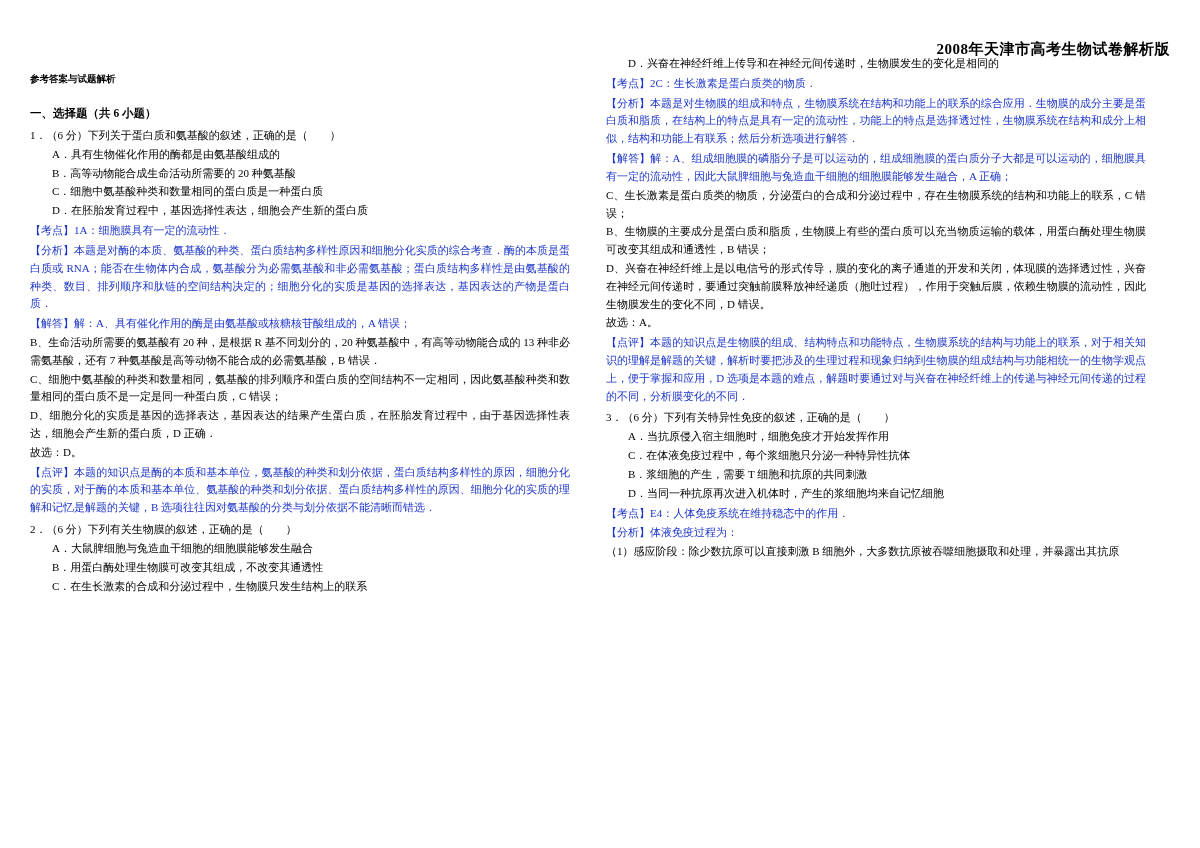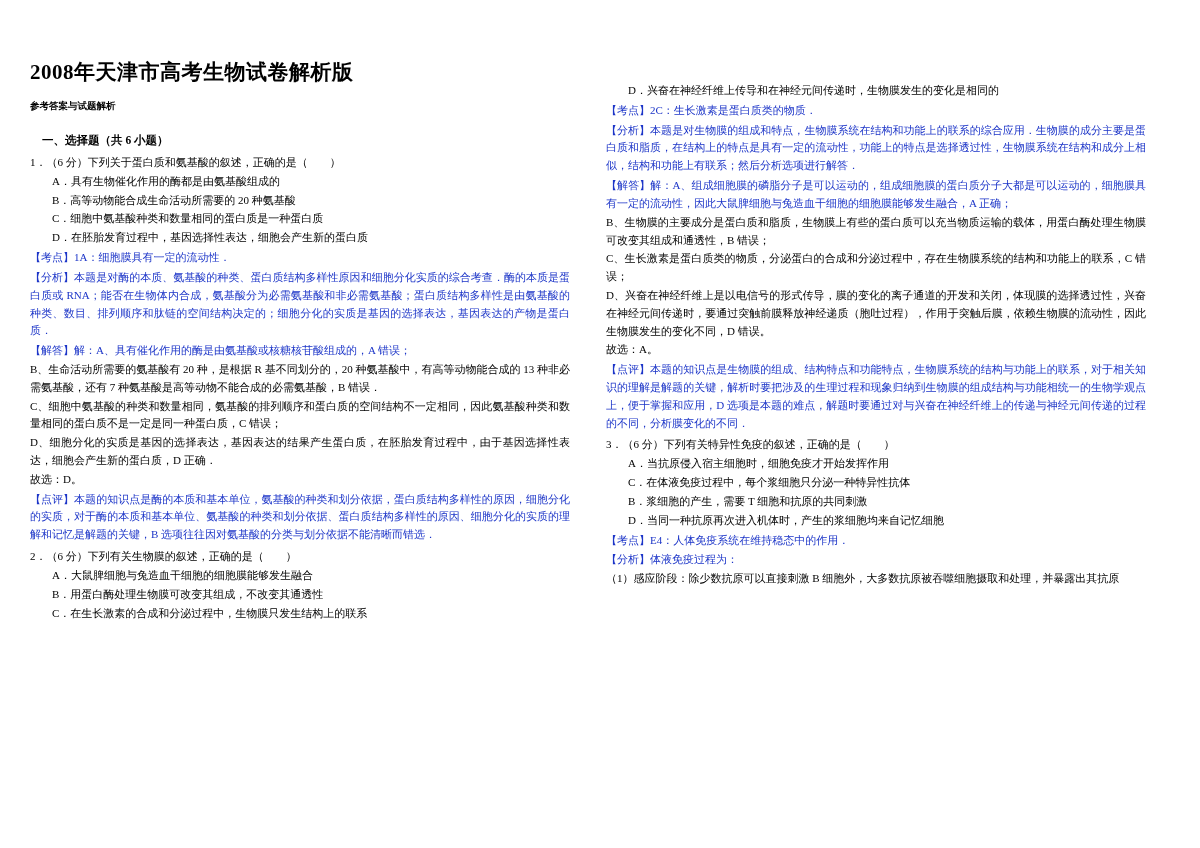--- a/index.html
+++ b/index.html
@@ -16,25 +16,25 @@
     overflow: hidden;
   }
   .page {
     width: 1200px;
     height: 848px;
     box-sizing: border-box;
     padding: 40px 30px 20px 30px;
     position: relative;
   }
   .doc-title {
-    text-align: left;
-    font-size: 21px;
+    text-align: right;
+    font-size: 15px;
     font-weight: bold;
     font-family: "Liberation Serif", "DejaVu Serif", serif;
-    margin: 18px 0 0 0;
+    margin: 0 0 0 0;
     letter-spacing: 0.5px;
   }
   .doc-subtitle {
     font-size: 9.5px;
     font-weight: bold;
     margin: 14px 0 0 0;
     color: #000;
   }
   .columns {
     display: flex;
@@ -44,21 +44,21 @@
   .col {
     width: 540px;
     flex: 0 0 540px;
   }
   .col-right {
     margin-top: -46px;
   }
   .section-head {
     font-size: 11.5px;
     font-weight: bold;
-    margin: 6px 0 6px 12px;
+    margin: 6px 0 6px 0;
   }
   .q-stem {
     font-size: 11px;
     line-height: 1.62;
     text-indent: 0;
     margin: 4px 0 0 0;
   }
   .opt {
     font-size: 11px;
     line-height: 1.62;
@@ -113,22 +113,22 @@
           <div class="opt"><span>C．在生长激素的合成和分泌过程中，生物膜只发生结构上的联系</span></div>
         </div>
     </div>
 
     <div class="col col-right">
       <div id="right-content">
           <div class="opt"><span>D．兴奋在神经纤维上传导和在神经元间传递时，生物膜发生的变化是相同的</span></div>
           <div class="tag-line"><span class="tag">【考点】</span><span class="tag">2C：生长激素是蛋白质类的物质．</span></div>
           <div class="tag-line"><span class="tag">【分析】</span><span class="tag">本题是对生物膜的组成和特点，生物膜系统在结构和功能上的联系的综合应用．生物膜的成分主要是蛋白质和脂质，在结构上的特点是具有一定的流动性，功能上的特点是选择透过性，生物膜系统在结构和成分上相似，结构和功能上有联系；然后分析选项进行解答．</span></div>
           <div class="tag-line"><span class="tag">【解答】</span><span class="tag">解：A、组成细胞膜的磷脂分子是可以运动的，组成细胞膜的蛋白质分子大都是可以运动的，细胞膜具有一定的流动性，因此大鼠脾细胞与兔造血干细胞的细胞膜能够发生融合，A 正确；</span></div>
+          <div class="para"><span>C、生长激素是蛋白质类的物质，分泌蛋白的合成和分泌过程中，存在生物膜系统的结构和功能上的联系，C 错误；</span></div>
           <div class="para"><span>B、生物膜的主要成分是蛋白质和脂质，生物膜上有些的蛋白质可以充当物质运输的载体，用蛋白酶处理生物膜可改变其组成和通透性，B 错误；</span></div>
-          <div class="para"><span>C、生长激素是蛋白质类的物质，分泌蛋白的合成和分泌过程中，存在生物膜系统的结构和功能上的联系，C 错误；</span></div>
           <div class="para"><span>D、兴奋在神经纤维上是以电信号的形式传导，膜的变化的离子通道的开发和关闭，体现膜的选择透过性，兴奋在神经元间传递时，要通过突触前膜释放神经递质（胞吐过程），作用于突触后膜，依赖生物膜的流动性，因此生物膜发生的变化不同，D 错误。</span></div>
           <div class="para"><span>故选：A。</span></div>
           <div class="tag-line"><span class="tag">【点评】</span><span class="tag">本题的知识点是生物膜的组成、结构特点和功能特点，生物膜系统的结构与功能上的联系，对于相关知识的理解是解题的关键，解析时要把涉及的生理过程和现象归纳到生物膜的组成结构与功能相统一的生物学观点上，便于掌握和应用，D 选项是本题的难点，解题时要通过对与兴奋在神经纤维上的传递与神经元间传递的过程的不同，分析膜变化的不同．</span></div>
           <div class="q-stem"><span>3．（6 分）下列有关特异性免疫的叙述，正确的是（　　）</span></div>
           <div class="opt"><span>A．当抗原侵入宿主细胞时，细胞免疫才开始发挥作用</span></div>
           <div class="opt"><span>C．在体液免疫过程中，每个浆细胞只分泌一种特异性抗体</span></div>
           <div class="opt"><span>B．浆细胞的产生，需要 T 细胞和抗原的共同刺激</span></div>
           <div class="opt"><span>D．当同一种抗原再次进入机体时，产生的浆细胞均来自记忆细胞</span></div>
           <div class="tag-line"><span class="tag">【考点】</span><span class="tag">E4：人体免疫系统在维持稳态中的作用．</span></div>
           <div class="tag-line"><span class="tag">【分析】</span><span class="tag">体液免疫过程为：</span></div>

